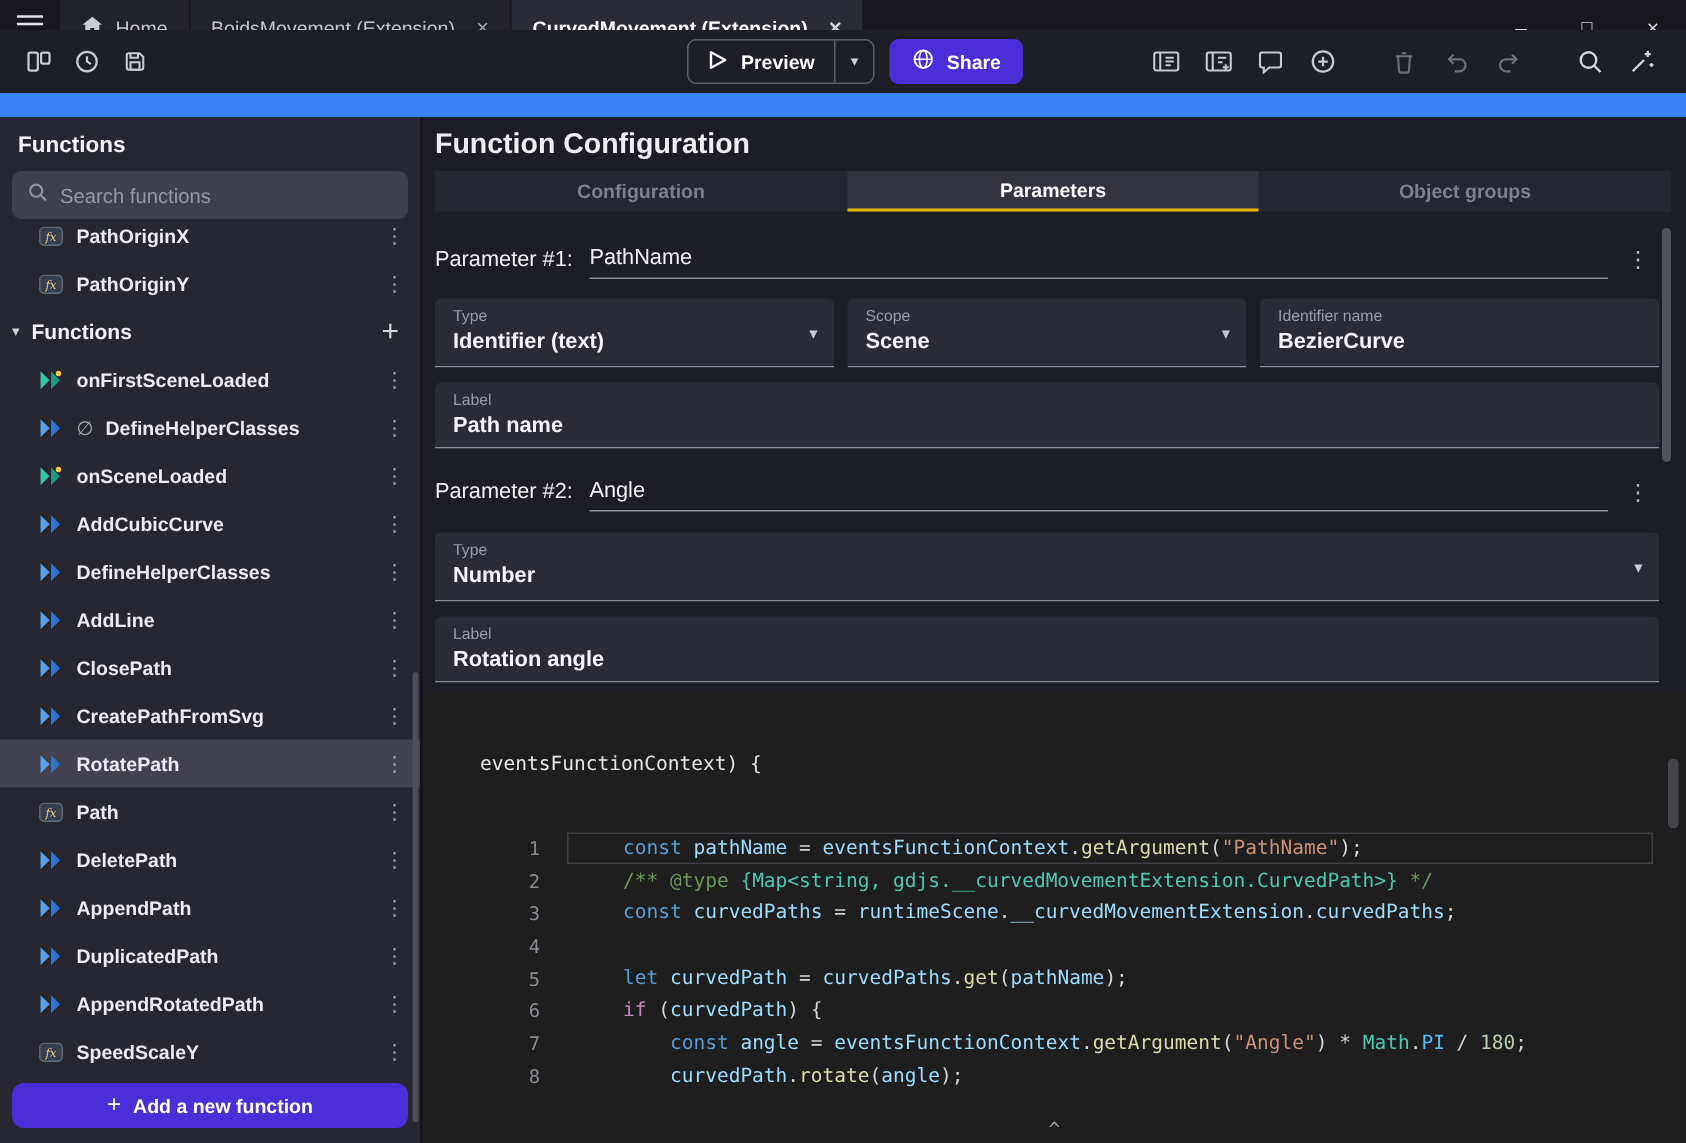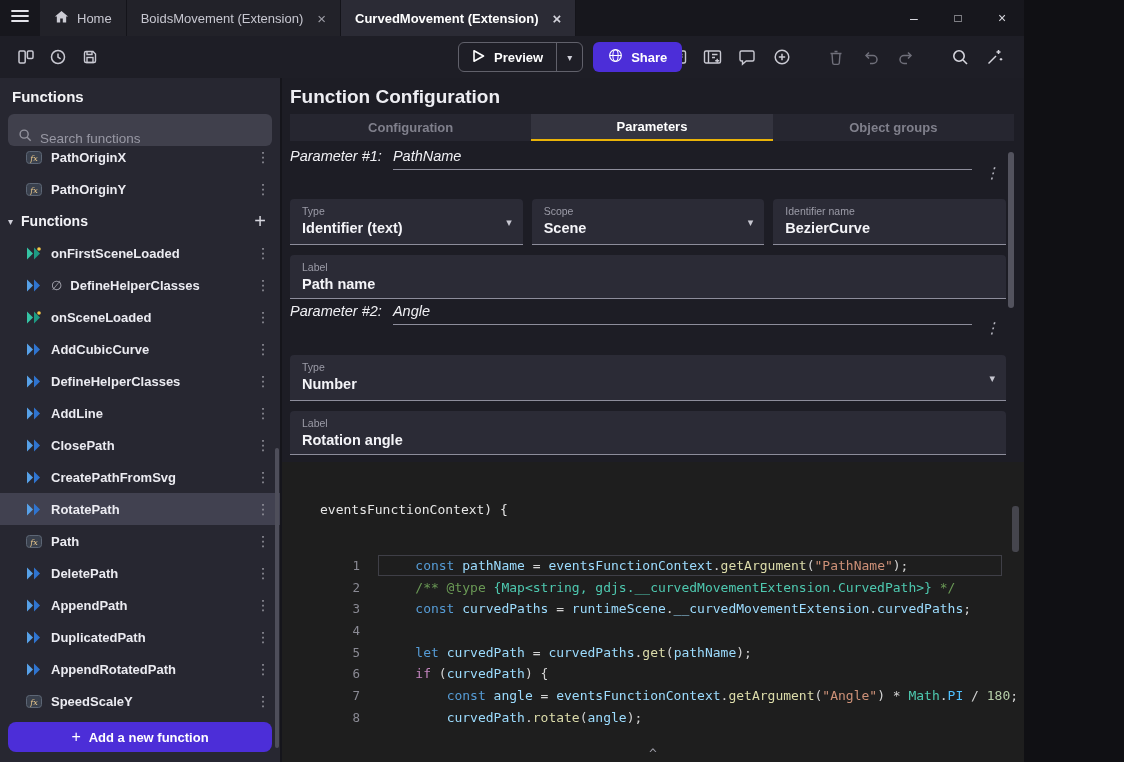--- a/index.html
+++ b/index.html
@@ -1,47 +1,47 @@
 <!DOCTYPE html>
 <html><head>
 <meta charset="utf-8">
 <style>
   * { box-sizing: border-box; margin: 0; padding: 0; }
   html,body { background:#101014; }
   #app {
-    position: relative; width: 1024px; height: 762px; overflow: hidden;
+    position: relative; width: 1124px; height: 762px; overflow: hidden;
     background: #3b82f6; color: #e8e8ee;
     font-family: "Liberation Sans", sans-serif;
   }
   
   .titlebar { position:absolute; top:0; left:0; right:0; height:36px; background:#17171d; display:flex; align-items:stretch; }
   .tb-burger { width:40px; display:flex; align-items:center; justify-content:center; cursor:pointer; }
   .tb-tab { display:flex; align-items:center; gap:8px; padding:0 14px; background:#222229; border-right:1px solid #14141a; font-size:13px; color:#c7c7d0; cursor:pointer; white-space:nowrap; }
   .tb-tab.active { background:#2b2b35; color:#ffffff; font-weight:700; }
   .tb-close { color:#9d9da6; font-size:15px; margin-left:6px; line-height:1; }
   .tb-tab.active .tb-close { color:#d2d2da; }
   .wc-group { margin-left:auto; display:flex; }
   .wc { width:44px; display:flex; align-items:center; justify-content:center; color:#d8d8de; font-size:14px; cursor:pointer; }
   .wc.maxi { font-size:12px; }
   
-  .toolbar { position:absolute; top:36px; left:0; right:0; height:42px; background:#1e1e26; display:flex; align-items:center; padding:0 10px; }
+  .toolbar { position:absolute; top:20px; left:0; right:0; height:42px; background:#1e1e26; display:flex; align-items:center; padding:0 10px; }
   .tool-btn { width:32px; height:32px; display:flex; align-items:center; justify-content:center; cursor:pointer; }
   .center-group { position:absolute; left:458px; top:6px; height:30px; display:flex; gap:10px; }
   .preview-btn { display:flex; align-items:stretch; border:1px solid #61616b; border-radius:6px; cursor:pointer; }
   .pv-main { display:flex; align-items:center; gap:9px; padding:0 13px; font-weight:700; font-size:13px; color:#fff; }
   .pv-div { width:1px; background:#61616b; }
   .pv-chev { width:25px; display:flex; align-items:center; justify-content:center; color:#d0d0d8; font-size:10px; }
   .share-btn { display:flex; align-items:center; gap:8px; padding:0 15px; border-radius:6px; font-weight:700; font-size:13px; color:#fff; cursor:pointer; }
   .right-group { margin-left:auto; display:flex; align-items:center; gap:13px; padding-right:8px; }
   .right-group .tool-btn { width:22px; height:32px; }
   .gapper { width:6px; }
   
   .sidebar { position:absolute; top:78px; left:0; width:282px; bottom:0; background:#272731; border-right:2px solid #15151b; }
   .sb-title { padding:10px 12px 0; font-size:15px; font-weight:600; color:#f3f3f6; }
-  .sb-search { position:absolute; top:36px; left:8px; width:264px; height:32px; background:#40404c; border-radius:6px; display:flex; align-items:flex-end; padding:0 10px; gap:8px; }
+  .sb-search { position:absolute; top:36px; left:8px; width:264px; height:32px; background:#40404c; border-radius:6px; display:flex; align-items:center; padding:0 10px; gap:8px; }
   .sb-search input { flex:1; background:transparent; border:none; outline:none; color:#e8e8ee; font-size:13.5px; font-family:"Liberation Sans",sans-serif; }
   .sb-search input::placeholder { color:#9898a4; }
   .sb-list { position:absolute; top:63px; left:0; right:0; }
   .frow { height:32px; display:flex; align-items:center; gap:8px; padding:0 10px 0 26px; cursor:pointer; }
   .frow.selected { background:#414150; }
   .ficon { width:17px; display:flex; align-items:center; }
   .fprefix { color:#a8a8b2; font-size:13px; }
   .flabel { flex:1; font-size:13px; font-weight:600; color:#ebebf1; white-space:nowrap; overflow:hidden; }
   .fkebab { width:14px; text-align:center; color:#9b9ba5; font-size:14px; cursor:pointer; }
   .fsection { height:32px; display:flex; align-items:center; gap:8px; padding:0 14px 0 8px; cursor:pointer; }
@@ -51,21 +51,21 @@
   .sb-add { position:absolute; left:8px; bottom:10px; width:264px; height:30px; border-radius:8px; display:flex; align-items:center; justify-content:center; gap:8px; font-size:13px; font-weight:700; color:#fff; cursor:pointer; }
   .sb-add .plus { font-size:16px; font-weight:400; }
   .sb-scroll { position:absolute; right:1px; top:370px; width:4px; height:300px; background:#4e4e5a; border-radius:2px; }
   
   .main { position:absolute; left:282px; top:78px; right:0; height:384px; background:#1d1d25; }
   .m-title { padding:8px 8px 0; font-size:19px; font-weight:600; color:#ededf2; }
   .m-tabs { position:absolute; left:8px; right:10px; top:36px; height:27px; display:flex; background:#262630; }
   .m-tab { flex:1; display:flex; align-items:center; justify-content:center; font-size:13px; font-weight:700; color:#80808c; cursor:pointer; }
   .m-tab.active { background:#34343f; color:#fff; border-bottom:2px solid #eab308; }
   .m-params { position:absolute; left:8px; right:18px; top:70px; }
-  .param-header { position:relative; display:flex; align-items:flex-start; height:38px; padding-right:34px;font-style:italic; }
+  .param-header { position:relative; display:flex; align-items:flex-end; height:38px; padding-right:34px; }
   .p-prefix { font-size:14.5px; color:#f0f0f4; padding-bottom:5px; white-space:pre; }
   .p-name { flex:1; margin-left:7px; border-bottom:1px solid #8d8d9b; padding-bottom:5px; font-size:14.5px; color:#f0f0f4; cursor:text; }
   .p-kebab { position:absolute; right:4px; bottom:4px; width:20px; text-align:center; color:#b9b9c3; font-size:15px; cursor:pointer; }
   .param-header.second { margin-top:4px; }
   .fields3 { display:grid; grid-template-columns:1fr 1fr 1fr; gap:9px; margin-top:13px; }
   .field { position:relative; height:46px; background:#2b2b36; border-radius:4px 4px 0 0; border-bottom:1px solid #8d8d9b; padding:6px 12px 0; cursor:pointer; }
   .fl { font-size:10.5px; color:#9c9ca8; }
   .fv { font-size:14.5px; font-weight:600; color:#f4f4f8; margin-top:3px; white-space:nowrap; overflow:hidden; }
   .farrow { position:absolute; right:11px; top:17px; color:#c7c7d1; font-size:11px; }
   .label-field { margin-top:10px; height:44px; }

